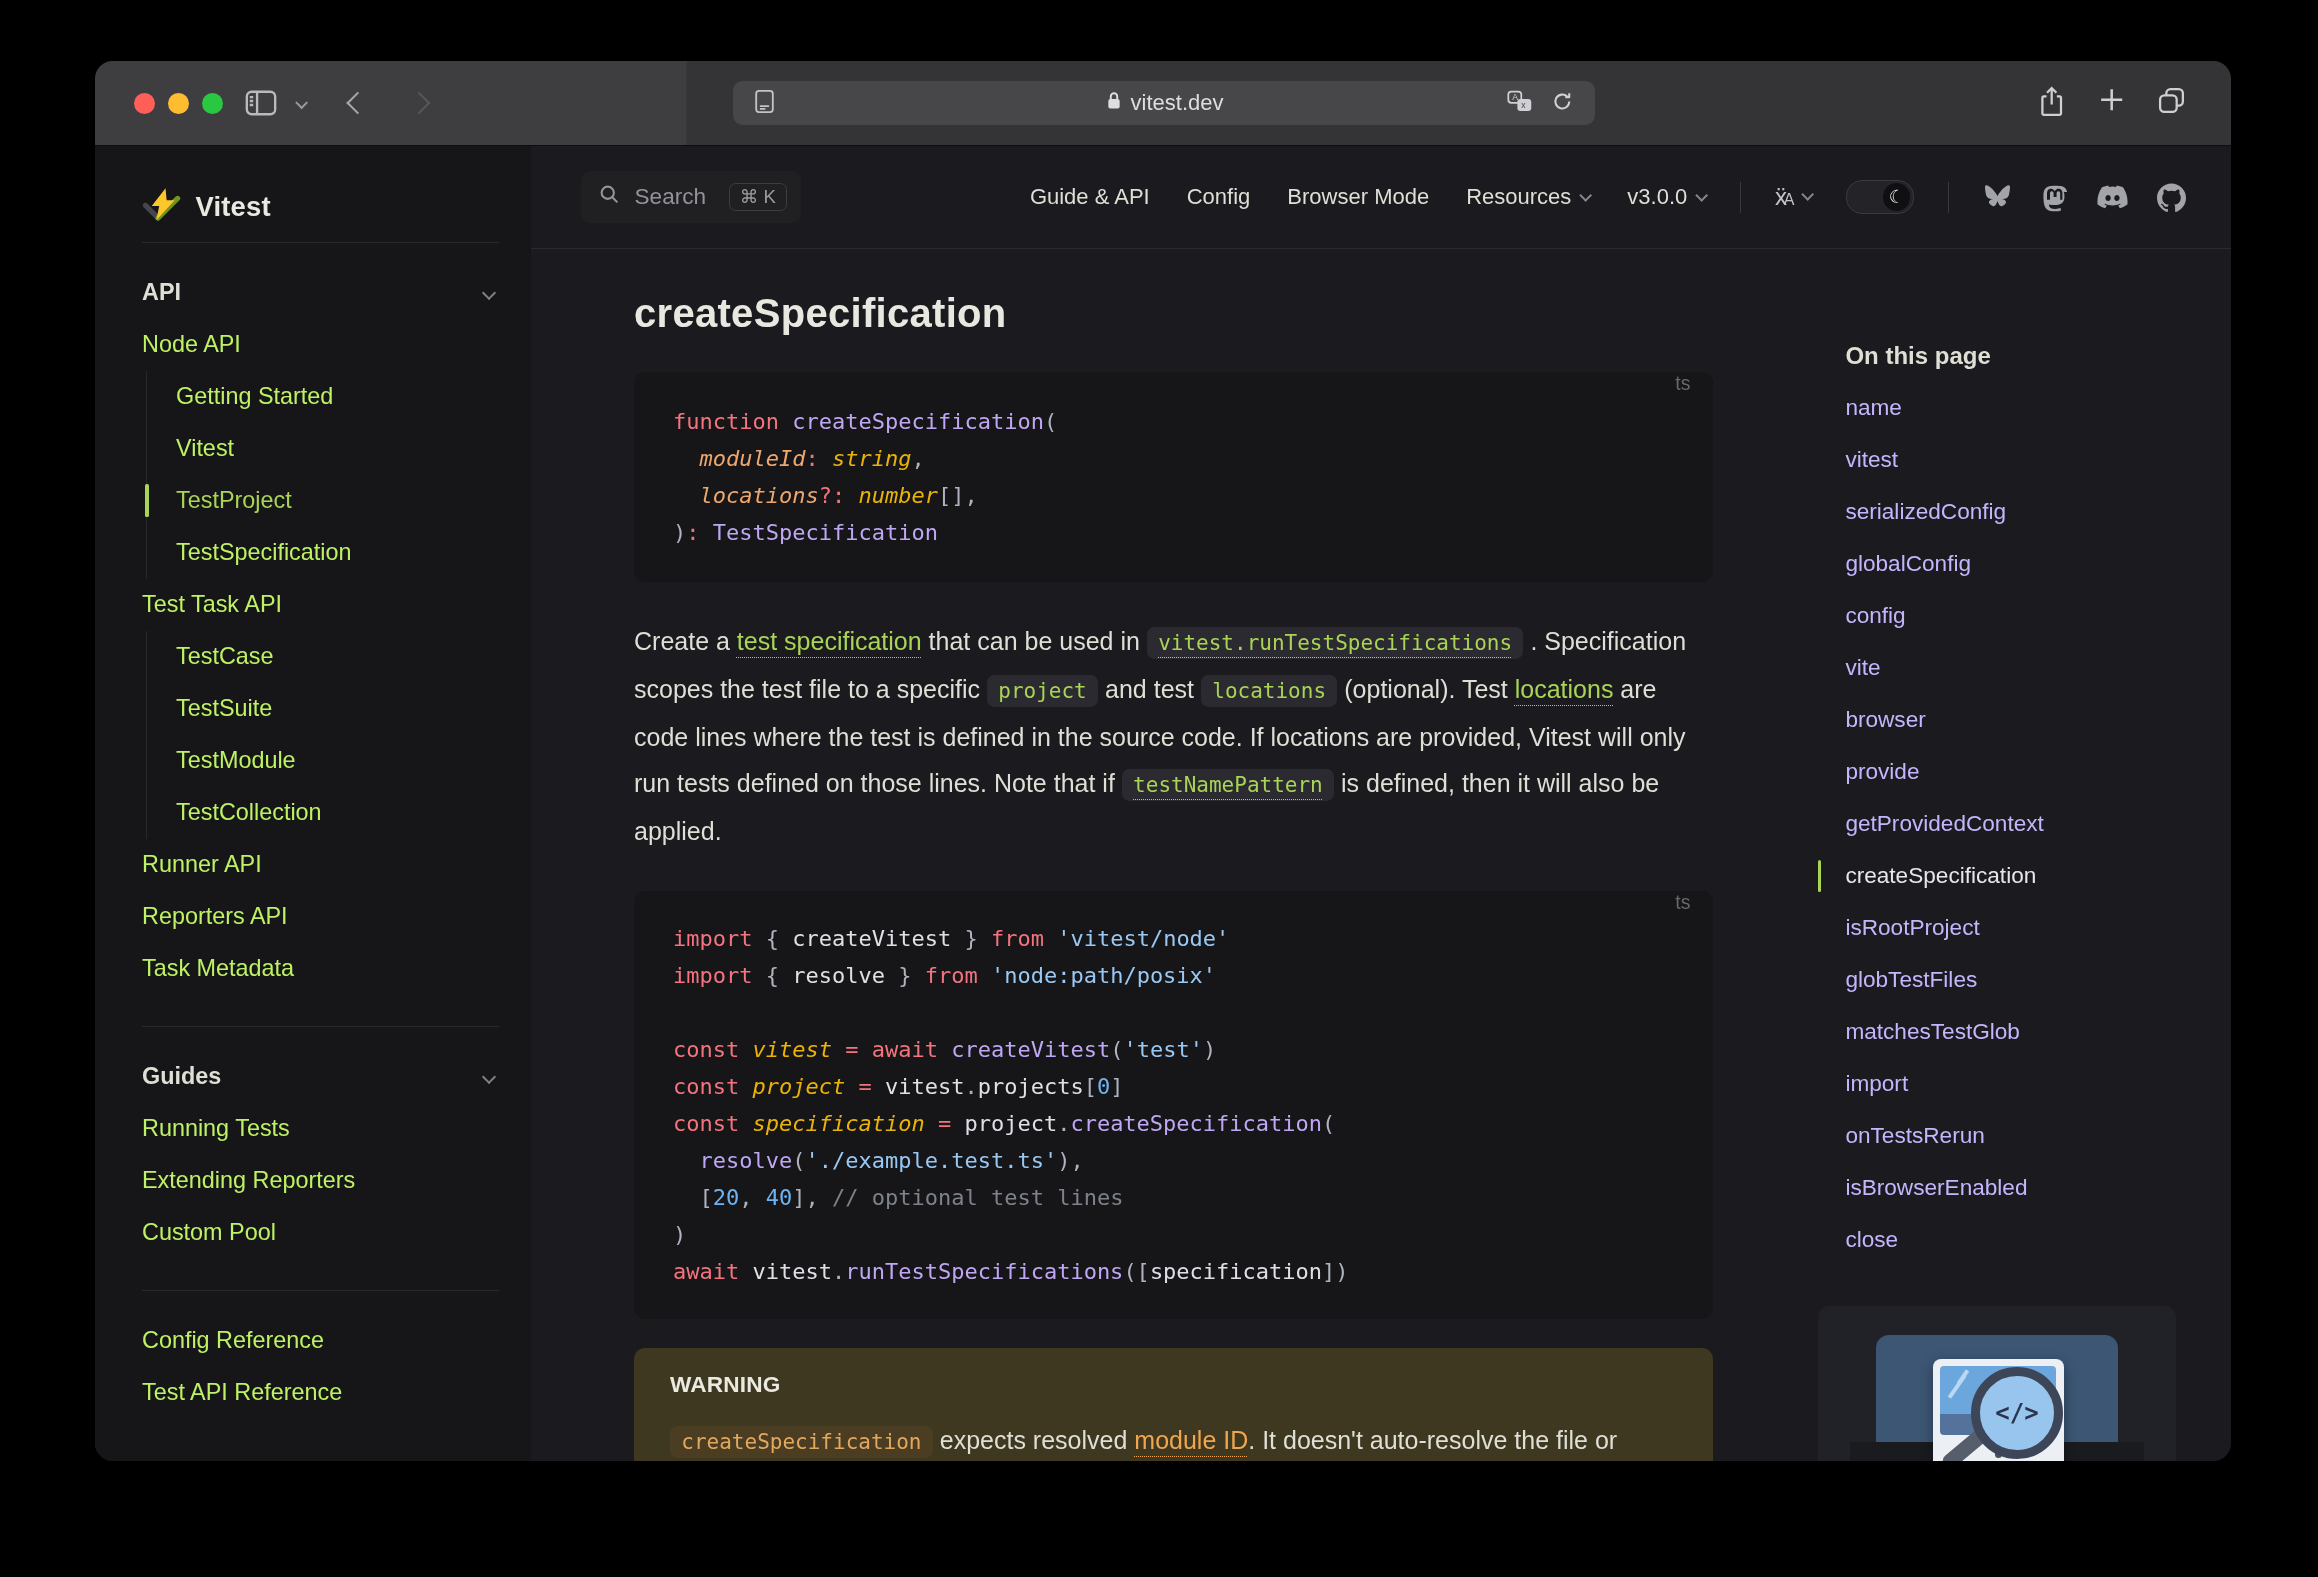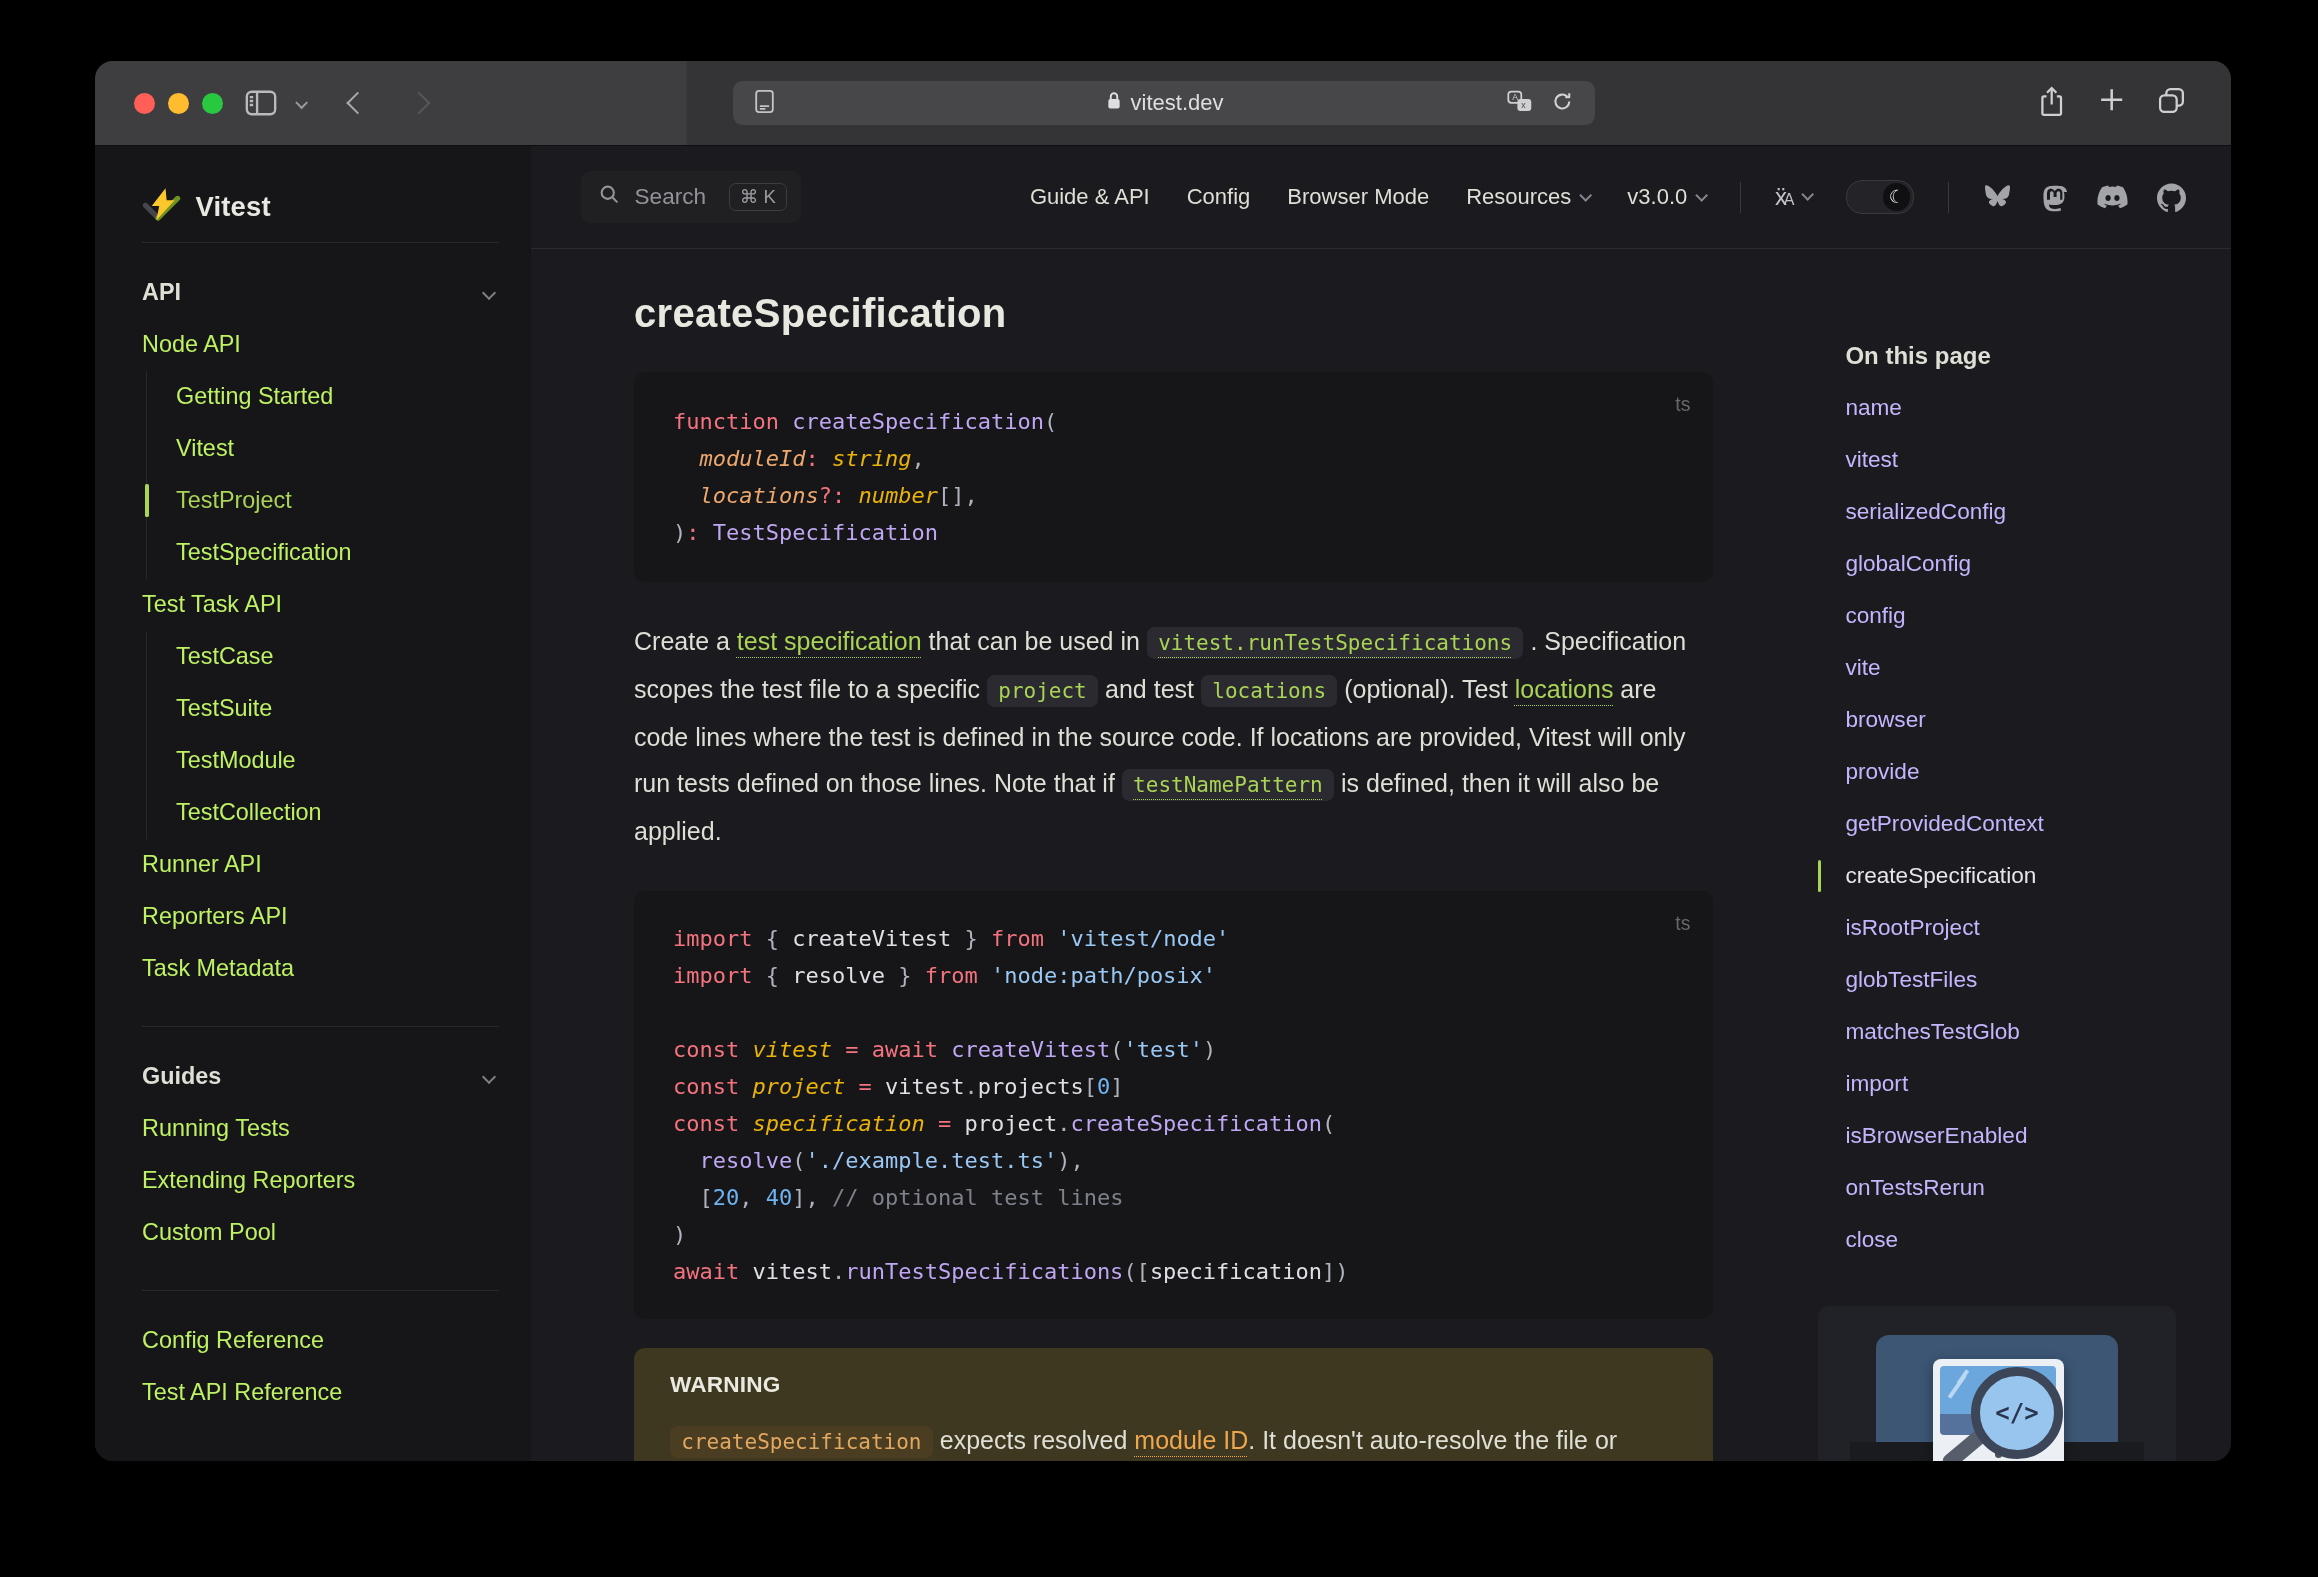--- a/index.html
+++ b/index.html
@@ -72,21 +72,21 @@
   .socials{display:flex;align-items:center;gap:29px;color:#a3a3aa;}
   .socials svg{display:block;}
 
   
   .page{display:flex;align-items:flex-start;}
   .doc{width:1079px;margin-left:103px;padding-top:42px;flex-shrink:0;}
   .title{margin:0;font-size:40px;font-weight:700;color:#e8e8e0;letter-spacing:0.3px;}
   .codeblock{position:relative;margin-top:36px;background:#161618;border-radius:11.3px;
              padding:31px 39px;}
   .codeblock.second{margin-top:37px;padding:29px 39px;}
-  .lang{position:absolute;top:21px;right:22.6px;font-size:19.4px;color:#67676e;}
+  .lang{position:absolute;top:0;right:22.6px;font-size:19.4px;color:#67676e;}
   .cl{font-family:"DejaVu Sans Mono",monospace;font-size:22px;line-height:37px;white-space:pre;}
   .tk-kw{color:#f4737e;} .tk-fn{color:#bfa7f4;} .tk-vb{color:#eab308;font-style:italic;}
   .tk-vo{color:#eea86e;font-style:italic;} .tk-st{color:#9ac8f5;} .tk-nu{color:#6fb4f2;}
   .tk-pl{color:#dfe0e6;} .tk-pu{color:#aeb3bd;} .tk-cm{color:#7d828c;}
 
   .para{margin-top:36px;font-size:25px;line-height:46px;color:#dfdfd6;width:1079px;}
   .seg-text{color:#dfdfd6;}
   .seg-link{color:#a9d455;text-decoration:underline;text-decoration-style:dotted;
             text-decoration-thickness:1.2px;text-underline-offset:7.3px;cursor:pointer;}
   .seg-code,.seg-codelink{font-family:"DejaVu Sans Mono",monospace;font-size:21px;color:#a9d455;
@@ -378,22 +378,22 @@
               <div class="aside-item">config</div>
               <div class="aside-item">vite</div>
               <div class="aside-item">browser</div>
               <div class="aside-item">provide</div>
               <div class="aside-item">getProvidedContext</div>
               <div class="aside-item active">createSpecification</div>
               <div class="aside-item">isRootProject</div>
               <div class="aside-item">globTestFiles</div>
               <div class="aside-item">matchesTestGlob</div>
               <div class="aside-item">import</div>
+              <div class="aside-item">onTestsRerun</div>
               <div class="aside-item">isBrowserEnabled</div>
-              <div class="aside-item">onTestsRerun</div>
               <div class="aside-item">close</div>
             </div>
 
           <div class="ad-card">
             <div class="ad-blue"></div>
             <div class="ad-shadow"></div>
             <div class="mag-handle"></div>
             <div class="monitor">
               <div class="screen">
                 <span class="glint" style="left:14.5px;top:6.5px"></span>

